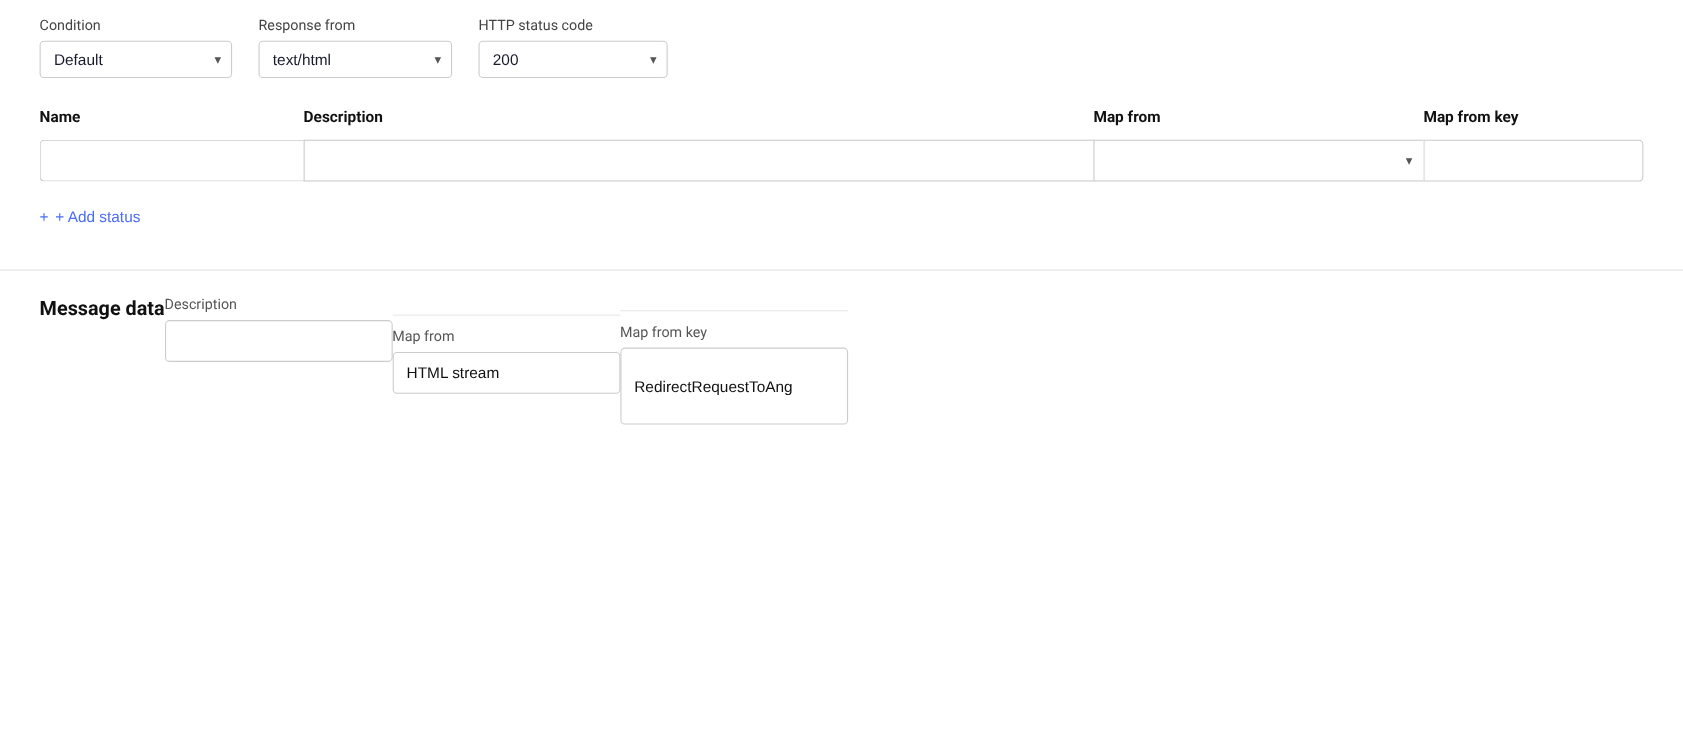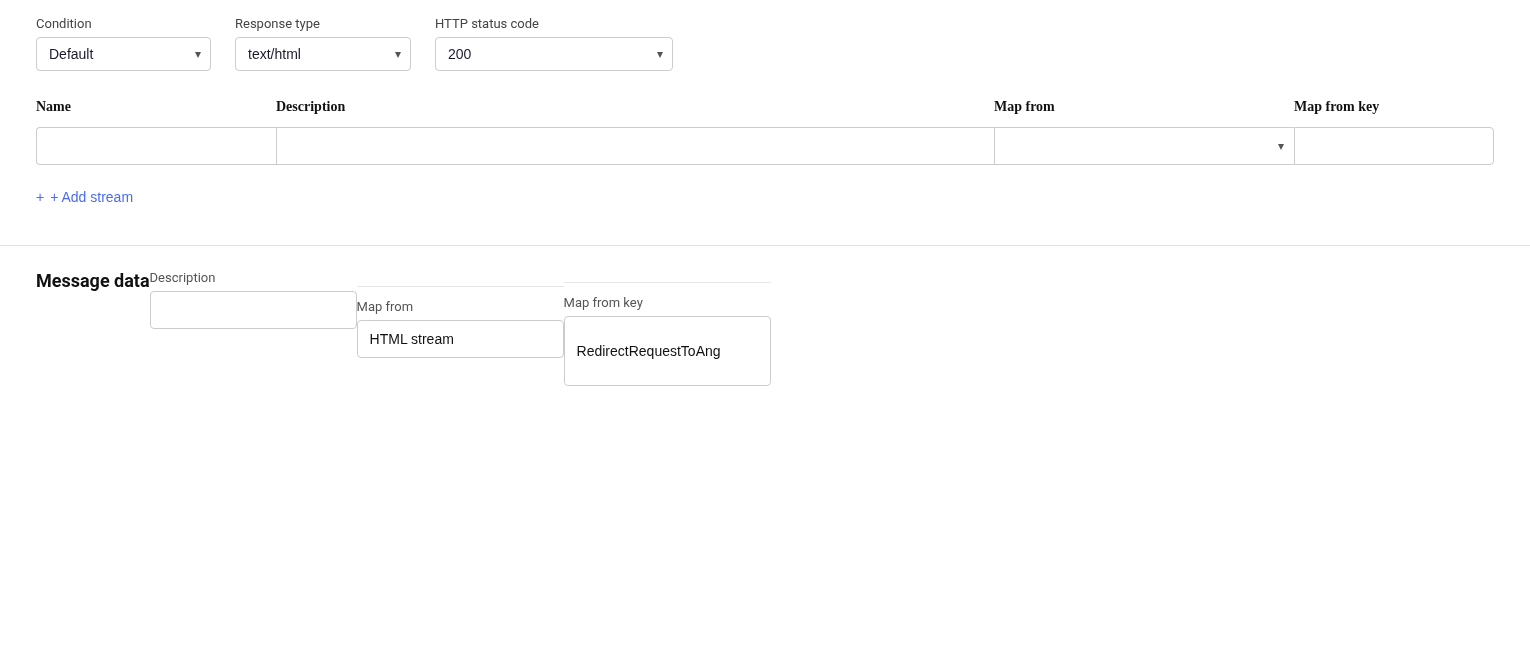--- a/index.html
+++ b/index.html
@@ -72,41 +72,40 @@
 
     .condition-select {
       width: 175px;
     }
 
     .response-type-select {
       width: 176px;
     }
 
     .http-status-select {
-      width: 238px;
+      width: 172px;
     }
 
     .section-title {
       font-size: 18px;
       font-weight: 700;
       color: #111;
       margin-bottom: 16px;
     }
 
     .headers-section {
       margin-bottom: 8px;
     }
 
     .table-header-row {
       display: grid;
       grid-template-columns: 240px 1fr 300px 200px;
       gap: 0;
       margin-bottom: 8px;
       padding-left: 0;
-      font-family: Liberation Serif, serif;
     }
 
     .table-header-cell {
       font-size: 14px;
       font-weight: 700;
       color: #111;
       padding: 4px 8px 4px 0;
     }
 
     .table-input-row {
@@ -192,21 +191,21 @@
     <div class="select-wrapper">
       <select class="condition-select">
         <option>Default</option>
         <option>Custom</option>
       </select>
       <span class="chevron">▾</span>
     </div>
   </div>
 
   <div class="field-group">
-    <label class="field-label">Response type</label>
+    <label class="field-label">Response from</label>
     <div class="select-wrapper">
       <select class="response-type-select">
         <option>text/html</option>
         <option>application/json</option>
         <option>text/plain</option>
       </select>
       <span class="chevron">▾</span>
     </div>
   </div>
 
@@ -248,21 +247,21 @@
         <option></option>
       </select>
       <span style="position:absolute; right:10px; top:50%; transform:translateY(-50%); pointer-events:none; font-size:12px; color:#555;">▾</span>
     </div>
     <input type="text" value="" style="border-radius: 0px 4px 4px 0px; border: 1px solid rgb(204, 204, 204);">
   </div>
 
   
   <button class="add-header-btn">
     <span>+</span>
-    <span>+ Add stream</span>
+    <span>+ Add status</span>
   </button>
 </div>
 
 <hr class="divider">
 
 <div class="message-data-section">
   <div class="section-title">Message data</div>
 
   <div style="margin-bottom: 0;">
     <div style="font-size:13px; color:#555; padding-bottom: 6px;">Description</div>

